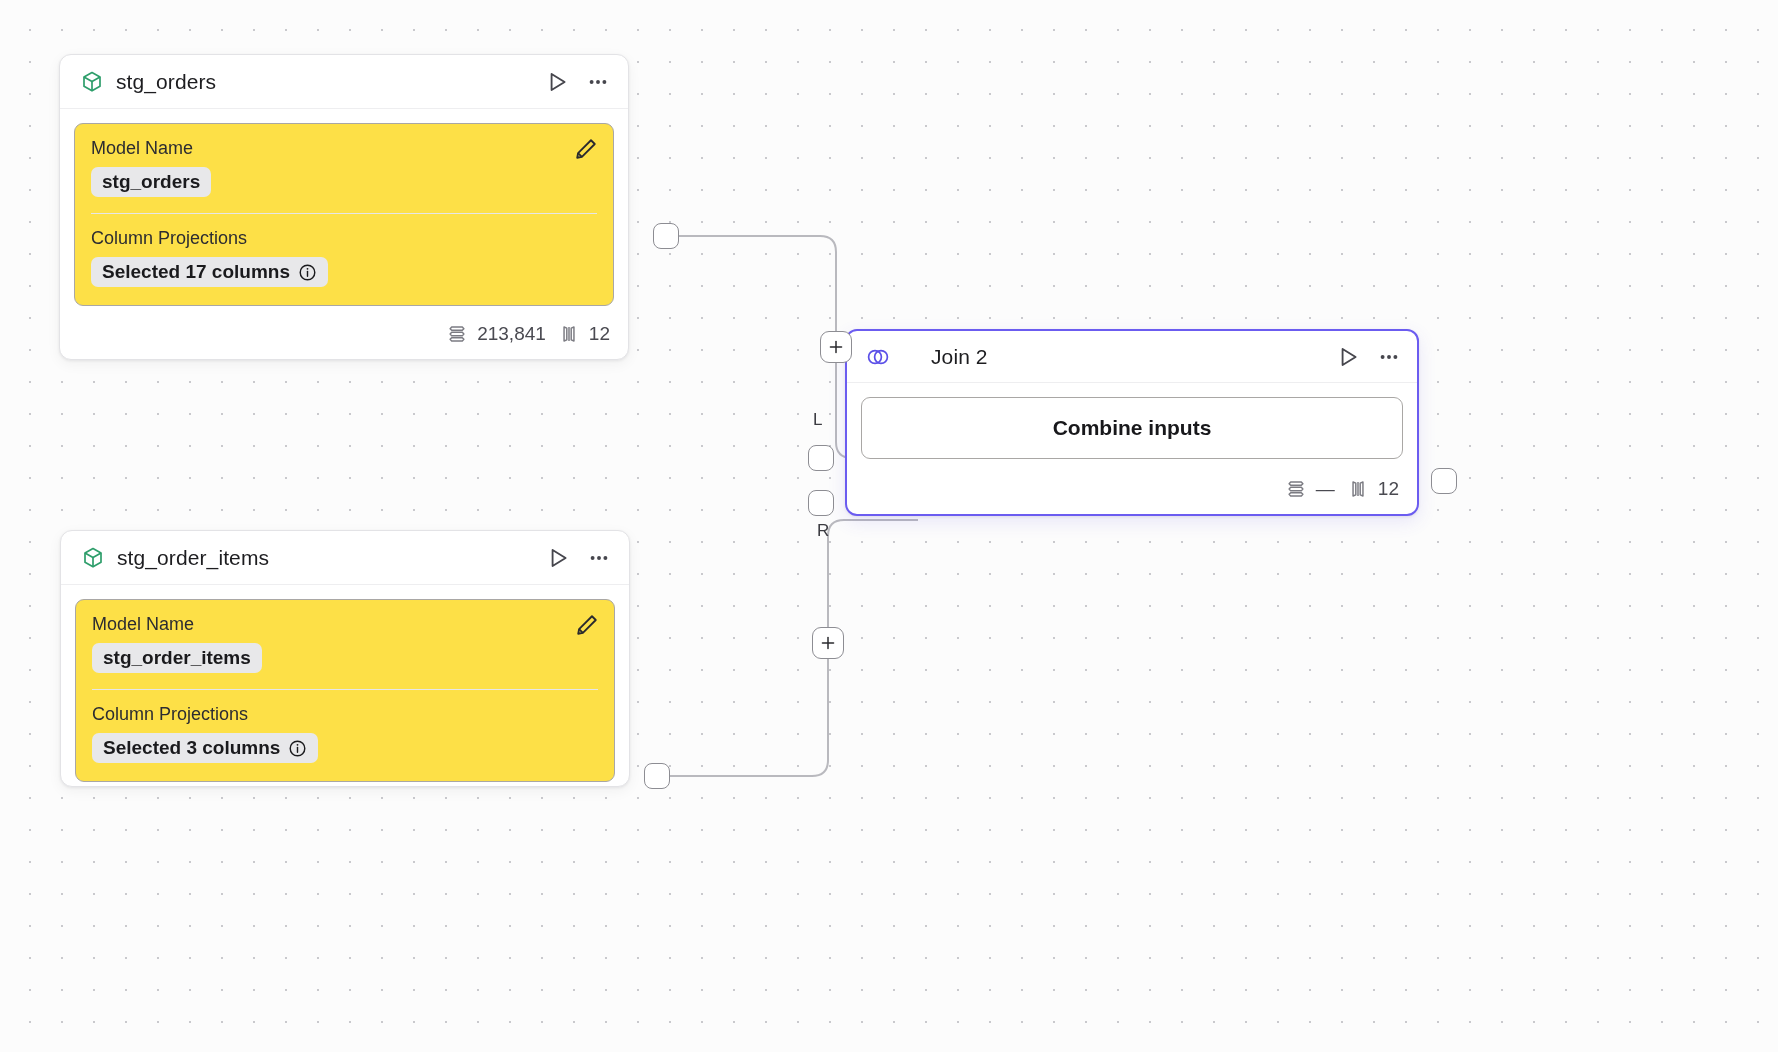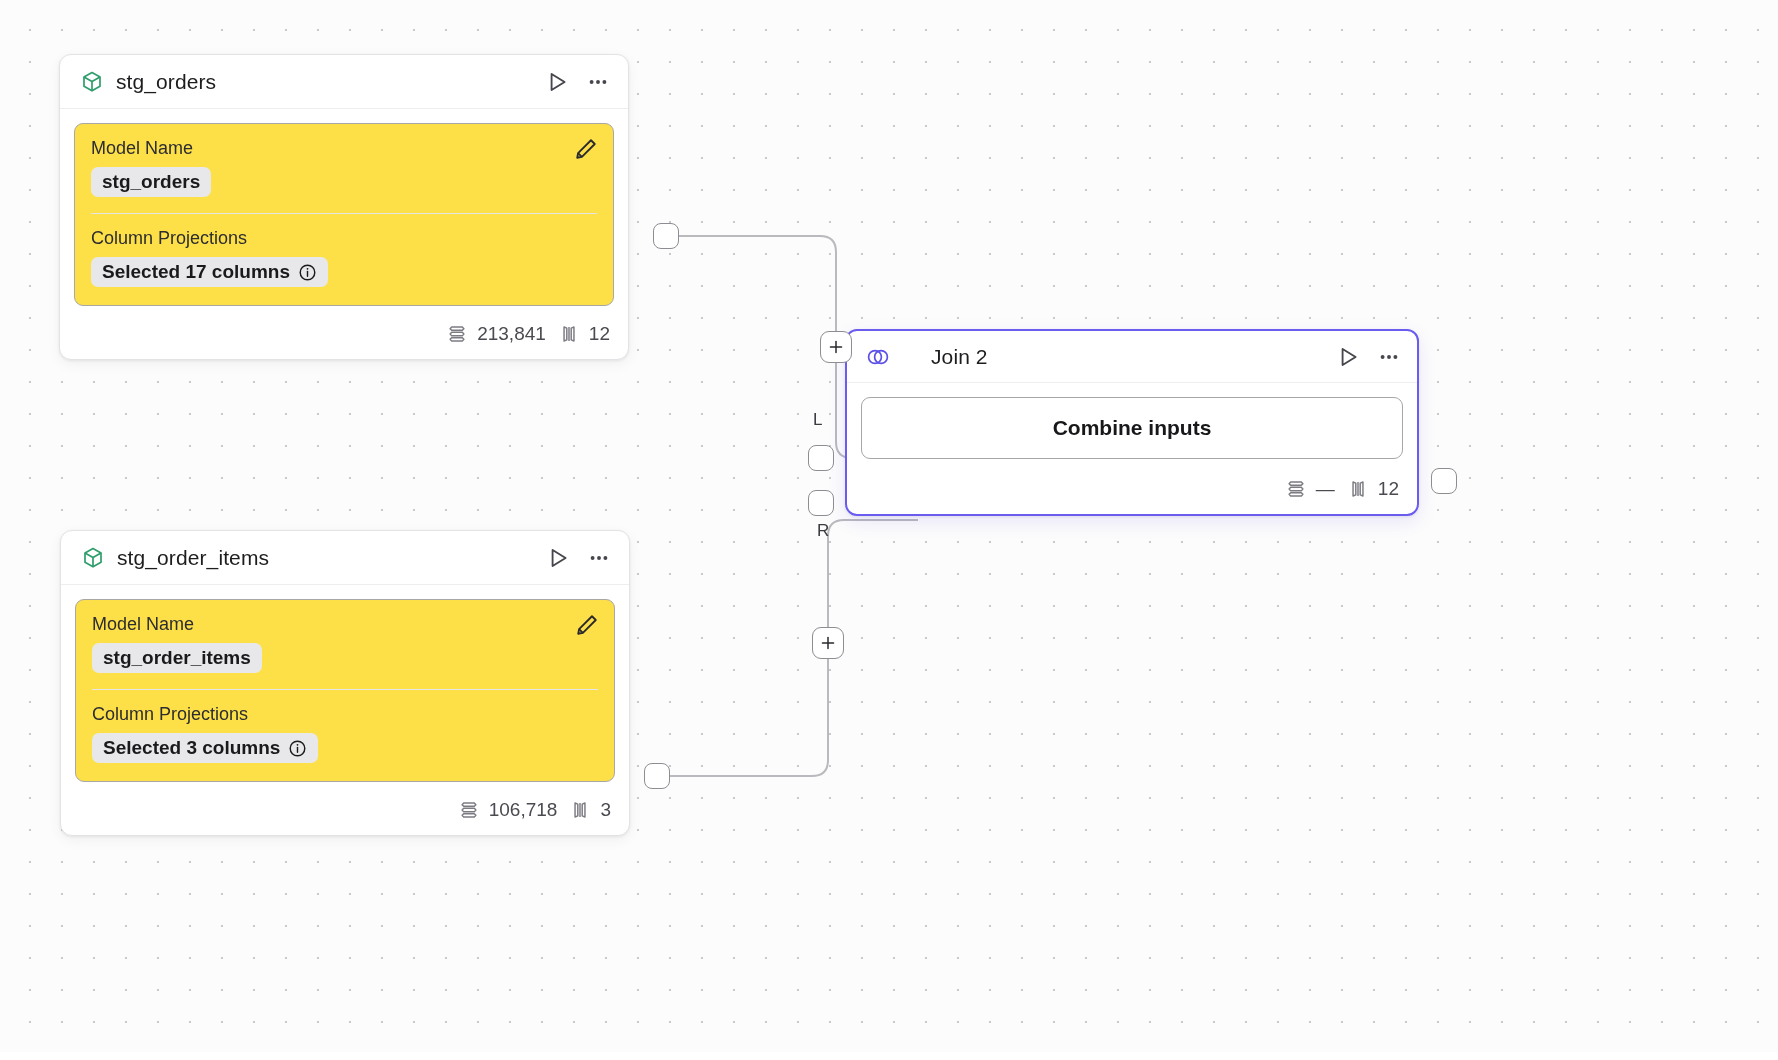--- a/index.html
+++ b/index.html
@@ -322,42 +322,20 @@
             <svg width="19" height="19" viewBox="0 0 24 24" fill="none" stroke="#1a1a1d" stroke-width="1.8">
               <circle cx="12" cy="12" r="9.2"></circle>
               <path d="M12 10.6 12 16.8" stroke-linecap="round"></path>
               <circle cx="12" cy="7.4" r="1.15" fill="#1a1a1d" stroke="none"></circle>
             </svg>
           </span>
         </span>
       </div>
     </div>
 
-    <div class="node-footer">
-      <span class="stat">
-        <span class="icon-btn">
-          <svg width="22" height="22" viewBox="0 0 24 24" fill="none" stroke="#7b7b82" stroke-width="1.6" stroke-linejoin="round">
-            <path d="M4.5 6.2 6.2 4.4 17.8 4.4 19.5 6.2 17.8 8 6.2 8 Z"></path>
-            <path d="M4.5 12 6.2 10.2 17.8 10.2 19.5 12 17.8 13.8 6.2 13.8 Z"></path>
-            <path d="M4.5 17.8 6.2 16 17.8 16 19.5 17.8 17.8 19.6 6.2 19.6 Z"></path>
-          </svg>
-        </span>
-        <span class="v">106,718</span>
-      </span>
-      <span class="stat">
-        <span class="icon-btn">
-          <svg width="22" height="22" viewBox="0 0 24 24" fill="none" stroke="#7b7b82" stroke-width="1.6" stroke-linejoin="round">
-            <path d="M6.6 4.4 9.6 5.6 9.6 18.4 6.6 19.6 Z"></path>
-            <path d="M12 4.4 12 19.6"></path>
-            <path d="M17.4 4.4 14.4 5.6 14.4 18.4 17.4 19.6 Z"></path>
-          </svg>
-        </span>
-        <span class="v">3</span>
-      </span>
-    </div>
   </div>
 
   <div class="port" style="left:644px; top:763px;"></div>
 
   <div class="node selected" id="node-join">
     <div class="node-header">
       <span class="icon-btn">
         <svg width="26" height="26" viewBox="0 0 26 26" fill="none" stroke="#5b4fe8" stroke-width="1.7">
           <circle cx="10" cy="13" r="6.4"></circle>
           <circle cx="16" cy="13" r="6.4"></circle>

